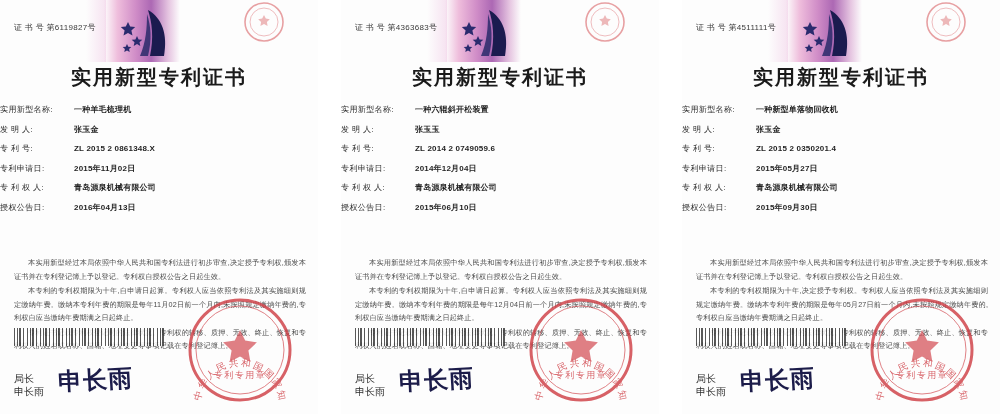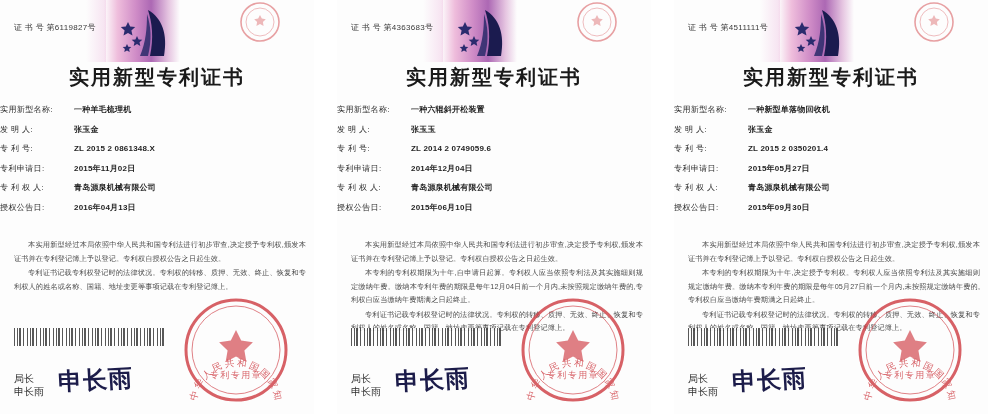--- a/index.html
+++ b/index.html
@@ -23,21 +23,21 @@
   }
   .cert {
     position: relative;
     width: 318px;
     height: 414px;
     background: #fdfdfd;
     margin-right: 23px;
     overflow: hidden;
     box-sizing: border-box;
   }
-  .cert:last-child { margin-right: 12px; }
+  .cert:last-child { margin-right: 0; }
 
   
   .band {
     position: absolute;
     top: 0;
     left: 104px;
     width: 76px;
     height: 62px;
     background: linear-gradient(to right,
         rgba(241,205,228,0.0) 0%,
@@ -121,21 +121,21 @@
     letter-spacing: 0.4px;
   }
   .field-value {
     color: #1f1f1f;
     letter-spacing: 0.2px;
     font-weight: bold;
   }
 
   .body-text {
     position: absolute;
-    top: 238px;
+    top: 256px;
     left: 14px;
     width: 292px;
     font-size: 7.2px;
     line-height: 13.5px;
     color: #4a4a4a;
     text-align: justify;
     letter-spacing: 0.1px;
   }
   .body-text p { margin: 0 0 1px 0; text-indent: 14px; }
 
@@ -238,20 +238,21 @@
         <span class="field-label">专  利  权  人:</span>
         <span class="field-value">青岛源泉机械有限公司</span>
       </div>
       <div class="field-row">
         <span class="field-label">授权公告日:</span>
         <span class="field-value">2016年04月13日</span>
       </div>
     </div>
     <div class="body-text">
       <p>本实用新型经过本局依照中华人民共和国专利法进行初步审查,决定授予专利权,颁发本证书并在专利登记簿上予以登记。专利权自授权公告之日起生效。</p>
+      <p>本专利的专利权期限为十年,自申请日起算。专利权人应当依照专利法及其实施细则规定缴纳年费。缴纳本专利年费的期限是每年11月02日前一个月内,未按照规定缴纳年费的,专利权自应当缴纳年费期满之日起终止。</p>
       <p>专利证书记载专利权登记时的法律状况。专利权的转移、质押、无效、终止、恢复和专利权人的姓名或名称、国籍、地址变更等事项记载在专利登记簿上。</p>
     </div>
     <div class="barcode"></div>
     <div class="sign-block">
       <div>局长</div>
       <div>申长雨</div>
     </div>
     <div class="signature">申长雨</div>
     <div class="big-seal">
       <svg viewBox="0 0 112 112" width="112" height="112">

